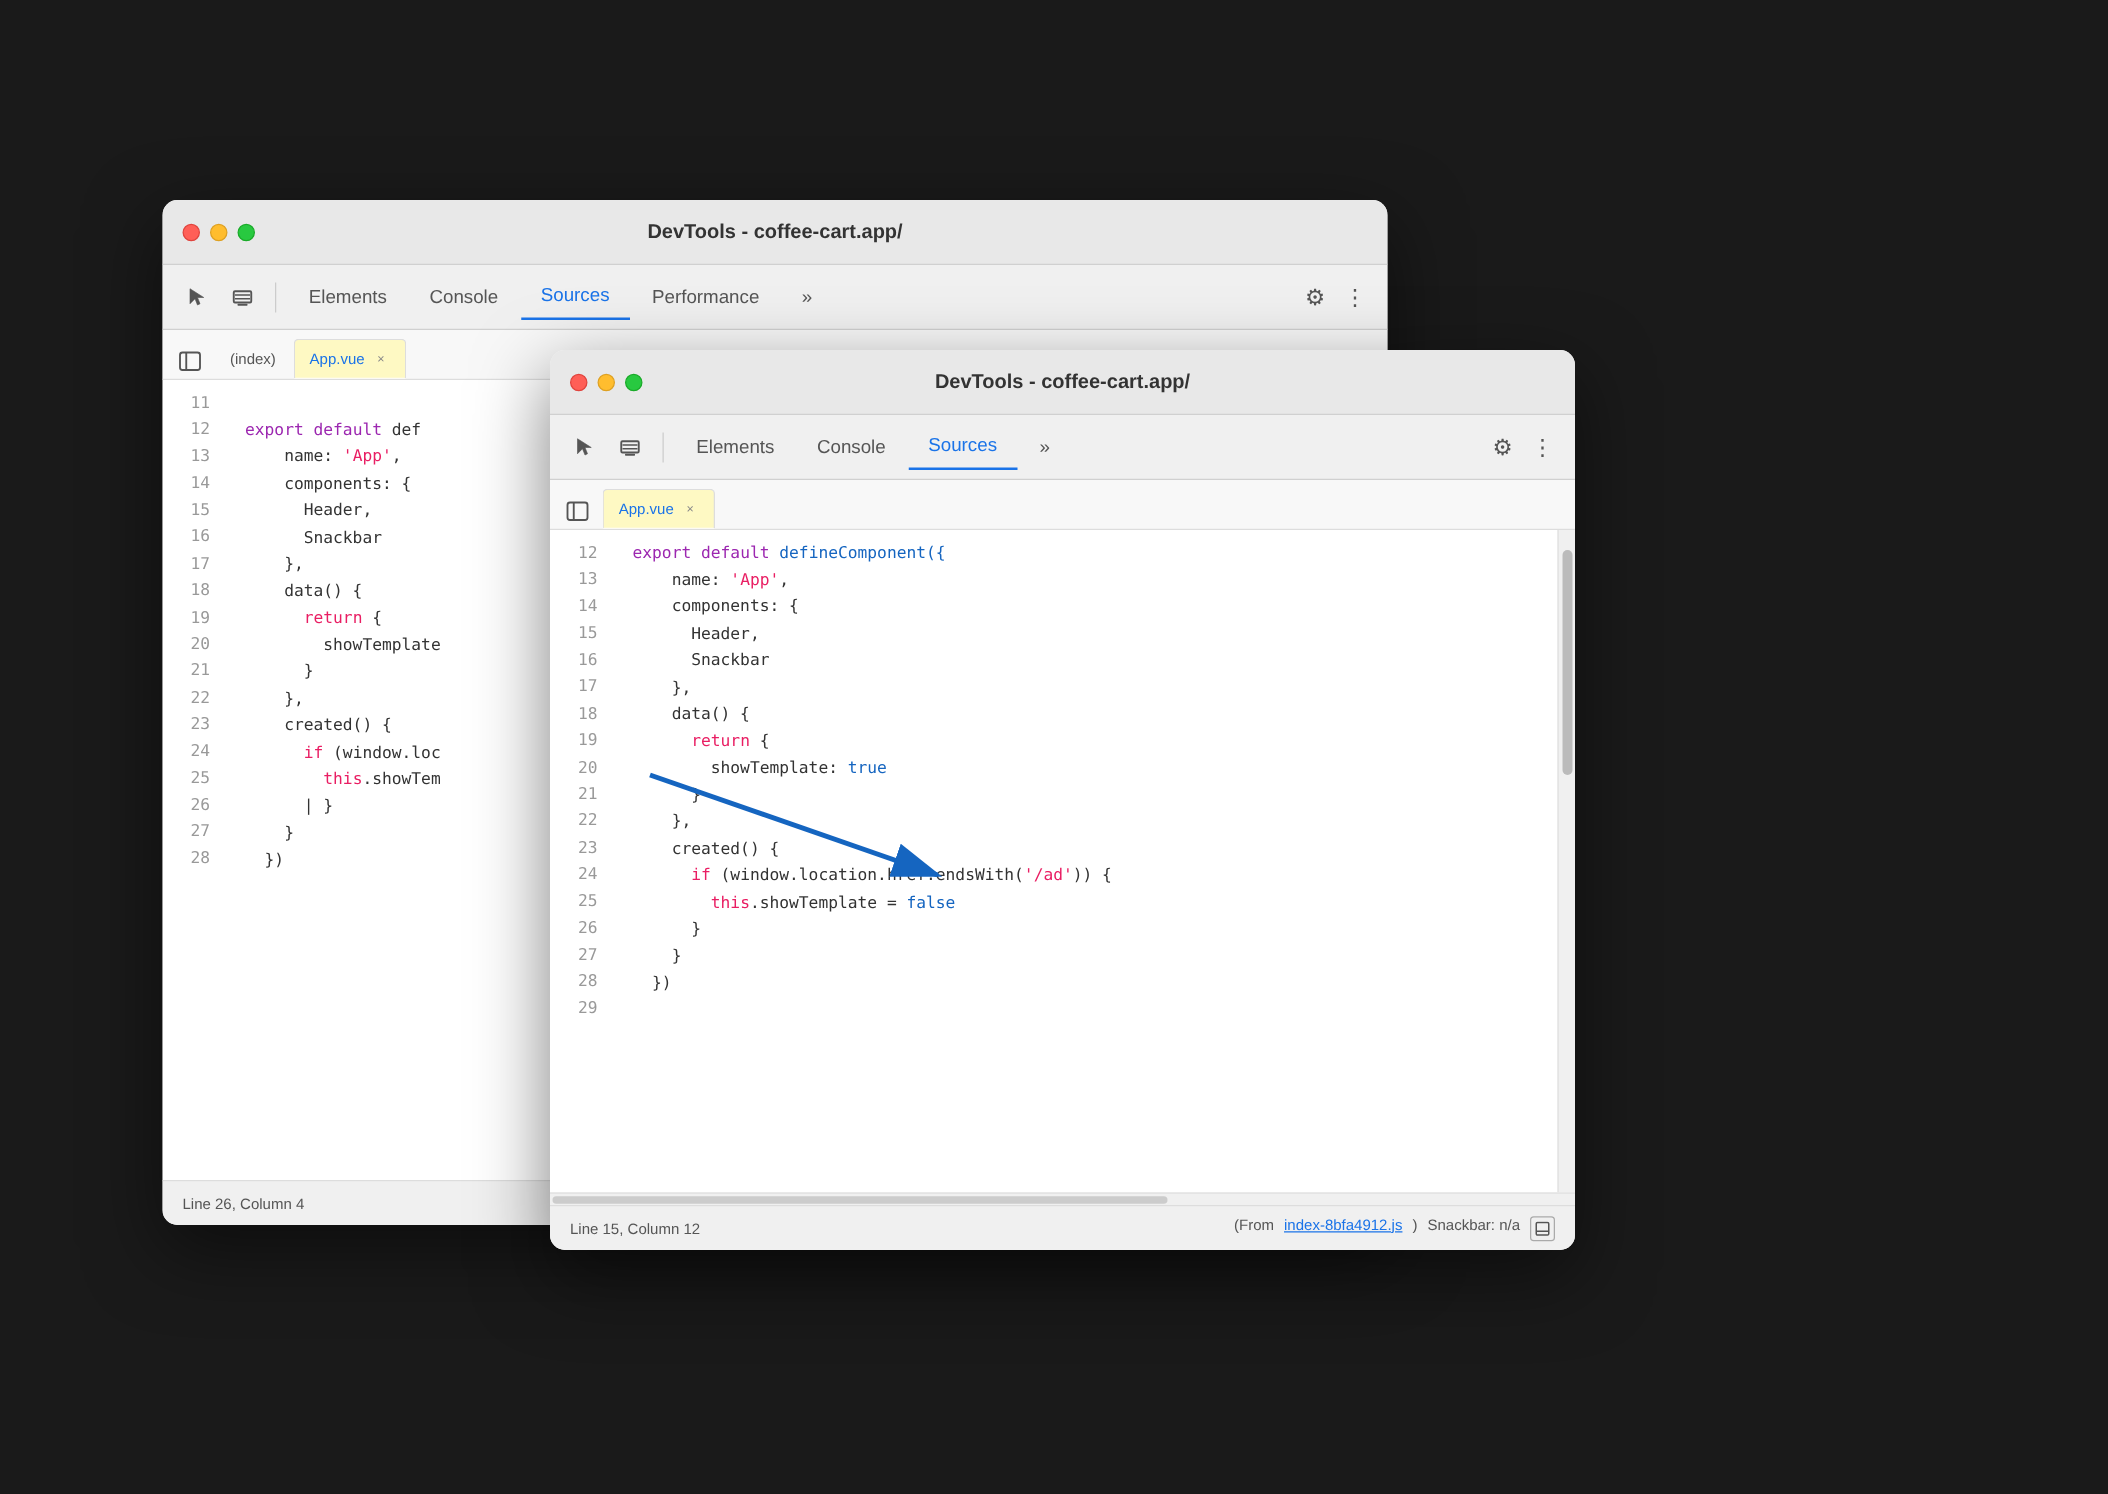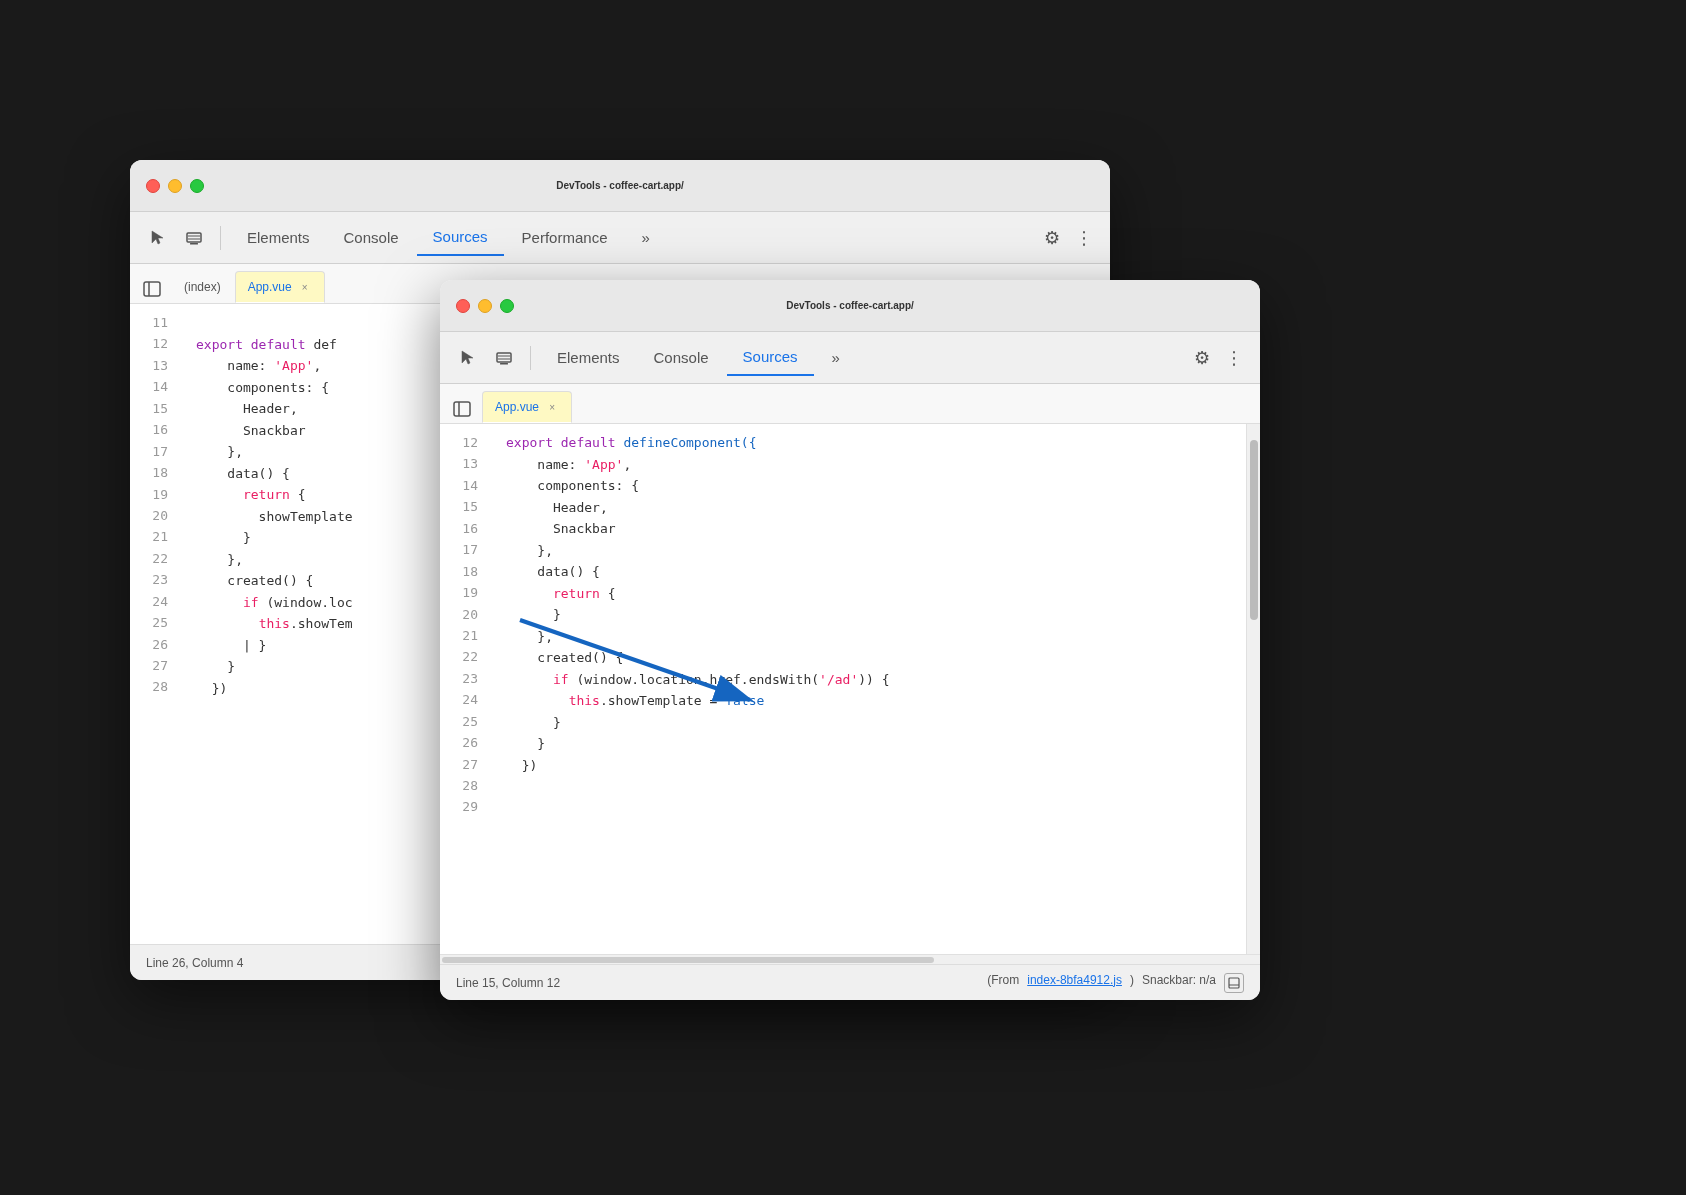--- a/index.html
+++ b/index.html
@@ -63,21 +63,21 @@
     }
 
     .tl-red { background: #ff5f57; border: 1px solid #e0443e; }
     .tl-yellow { background: #ffbd2e; border: 1px solid #dea123; }
     .tl-green { background: #28c940; border: 1px solid #1aab29; }
 
     .title-bar-title {
       position: absolute;
       left: 50%;
       transform: translateX(-50%);
-      font-size: 10px;
+      font-size: 16px;
       font-weight: 600;
       color: #333;
     }
 
     
     .toolbar {
       background: #f0f0f0;
       height: 52px;
       display: flex;
       align-items: center;
@@ -502,20 +502,21 @@
           </div>
           <div class="code-lines">
             <div class="code-line"><span class="kw-export">export</span> <span class="kw-default">default</span> <span class="fn-define">defineComponent({</span></div>
             <div class="code-line">    name: <span class="str-value">'App'</span>,</div>
             <div class="code-line">    components: {</div>
             <div class="code-line">      Header,</div>
             <div class="code-line">      Snackbar</div>
             <div class="code-line">    },</div>
             <div class="code-line">    data() {</div>
             <div class="code-line">      <span class="kw-return">return</span> {</div>
+            <div class="code-line">        showTemplate: <span class="kw-true">true</span></div>
             <div class="code-line">      }</div>
             <div class="code-line">    },</div>
             <div class="code-line">    created() {</div>
             <div class="code-line">      <span class="kw-if">if</span> (window.location.href.endsWith(<span class="str-path">'/ad'</span>)) {</div>
             <div class="code-line">        <span class="kw-this">this</span>.showTemplate = <span class="kw-false">false</span></div>
             <div class="code-line">      }</div>
             <div class="code-line">    }</div>
             <div class="code-line">  })</div>
             <div class="code-line">&nbsp;</div>
           </div>

